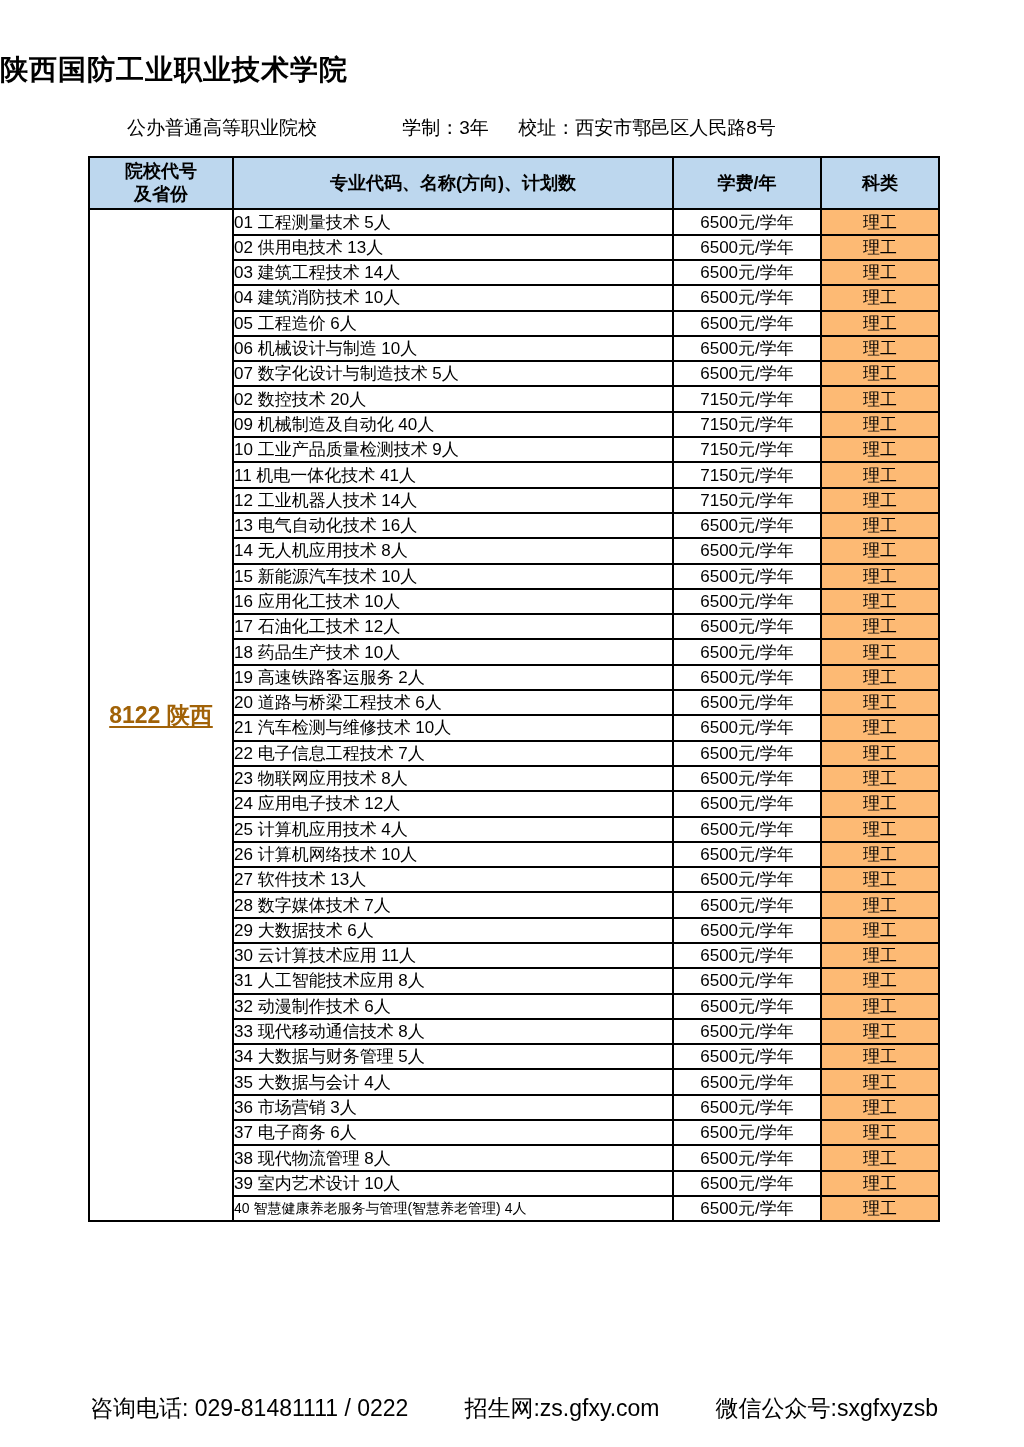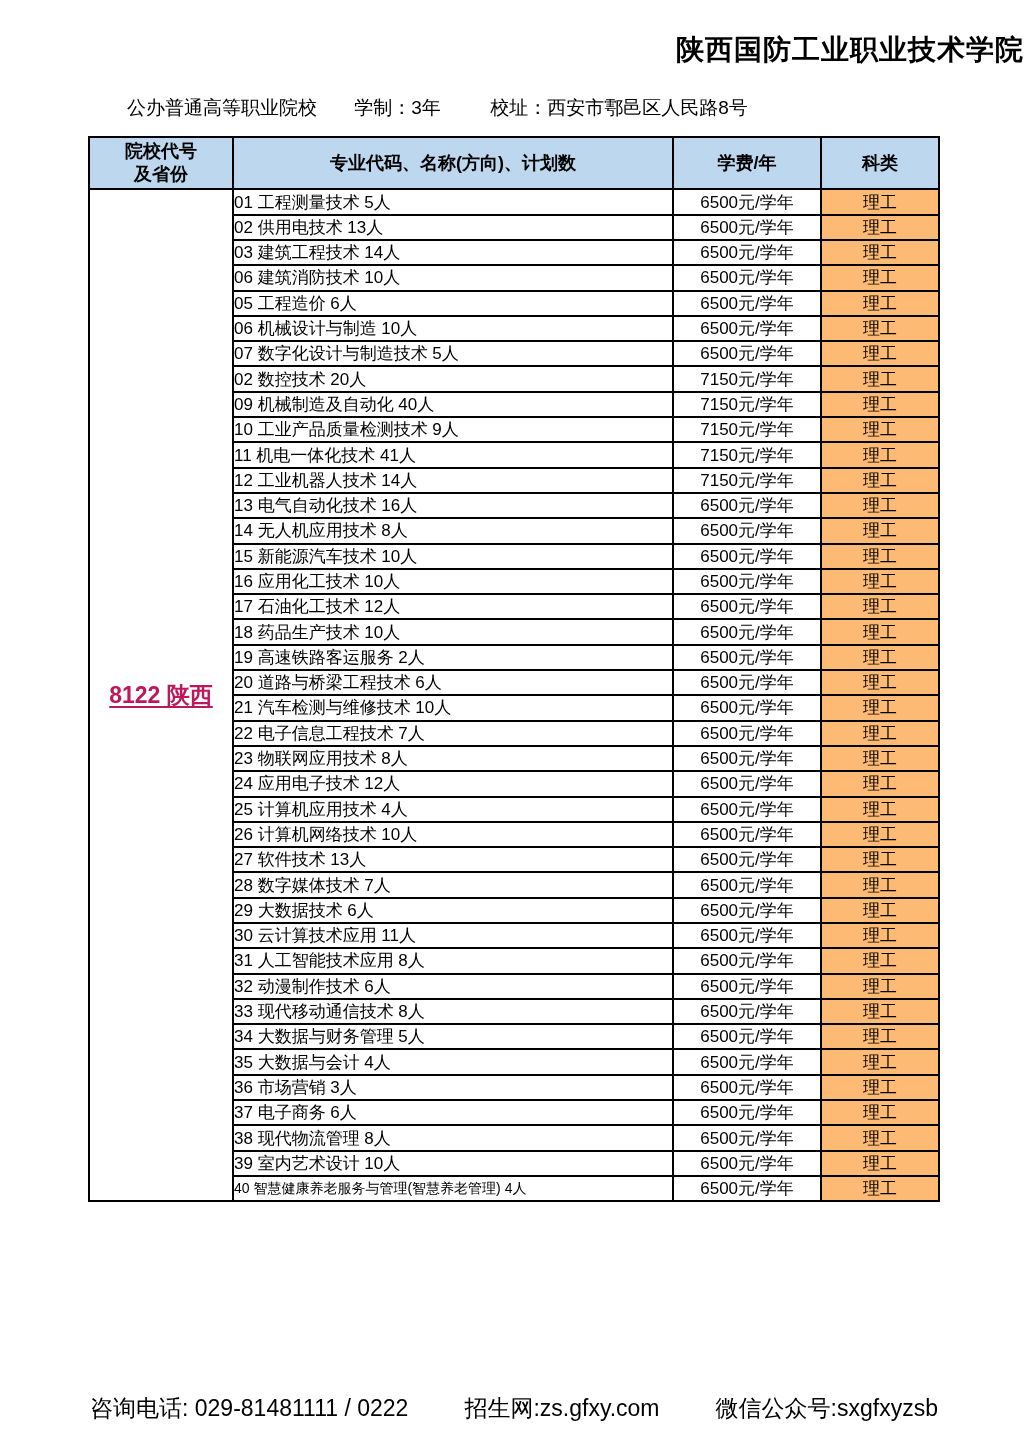--- a/index.html
+++ b/index.html
@@ -6,33 +6,33 @@
   html, body {
     margin: 0; padding: 0;
     width: 1024px; height: 1447px;
     background: #ffffff;
     font-family: "Liberation Sans", "DejaVu Sans", sans-serif;
     color: #000;
     overflow: hidden;
   }
   .page { position: relative; width: 1024px; height: 1447px; }
 
-  .titles { text-align: right; padding-top: 28px; }
+  .titles { text-align: left; padding-top: 48px; }
   .title-line {
     font-size: 28px; font-weight: 700; line-height: 1.55;
     letter-spacing: 1px;
   }
 
   .info-line {
     margin: 24px 0 0 127px;
     font-size: 19px;
     white-space: nowrap;
   }
-  .info-line .seg1 { margin-right: 32px; text-align: right; }
-  .info-line .seg2 { margin-right: 44px; }
+  .info-line .seg1 { margin-right: 80px; text-align: right; }
+  .info-line .seg2 { margin-right: 24px; }
 
   table.plan {
     border-collapse: collapse;
     margin: 15px 0 0 88px;
     width: 850px;
     table-layout: fixed;
   }
   table.plan th, table.plan td {
     border: 2px solid #000;
     padding: 0;
@@ -57,21 +57,21 @@
   td.fee-cell { text-align: center; border-radius: 11px; }
   td.category-cell { text-align: center; background: #fdba74; }
   tbody tr:last-child td.major-cell { font-size: 14px; }
 
   td.code-cell {
     background: #ffffff;
     text-align: center;
     vertical-align: middle;
   }
   .code-text {
-    color: #be185d;
+    color: #a16207;
     font-weight: 700;
     font-size: 23px;
     text-decoration: underline;
     text-decoration-thickness: 2px;
     text-underline-offset: 3px;
     white-space: nowrap;
   }
 
   .footer {
     position: absolute;
@@ -130,21 +130,21 @@
           <td class="major-cell">02 供用电技术 13人</td>
           <td class="fee-cell">6500元/学年</td>
           <td class="category-cell">理工</td>
         </tr>
         <tr>
           <td class="major-cell">03 建筑工程技术 14人</td>
           <td class="fee-cell">6500元/学年</td>
           <td class="category-cell">理工</td>
         </tr>
         <tr>
-          <td class="major-cell">06 建筑消防技术 10人</td>
+          <td class="major-cell">04 建筑消防技术 10人</td>
           <td class="fee-cell">6500元/学年</td>
           <td class="category-cell">理工</td>
         </tr>
         <tr>
           <td class="major-cell">05 工程造价 6人</td>
           <td class="fee-cell">6500元/学年</td>
           <td class="category-cell">理工</td>
         </tr>
         <tr>
           <td class="major-cell">06 机械设计与制造 10人</td>

